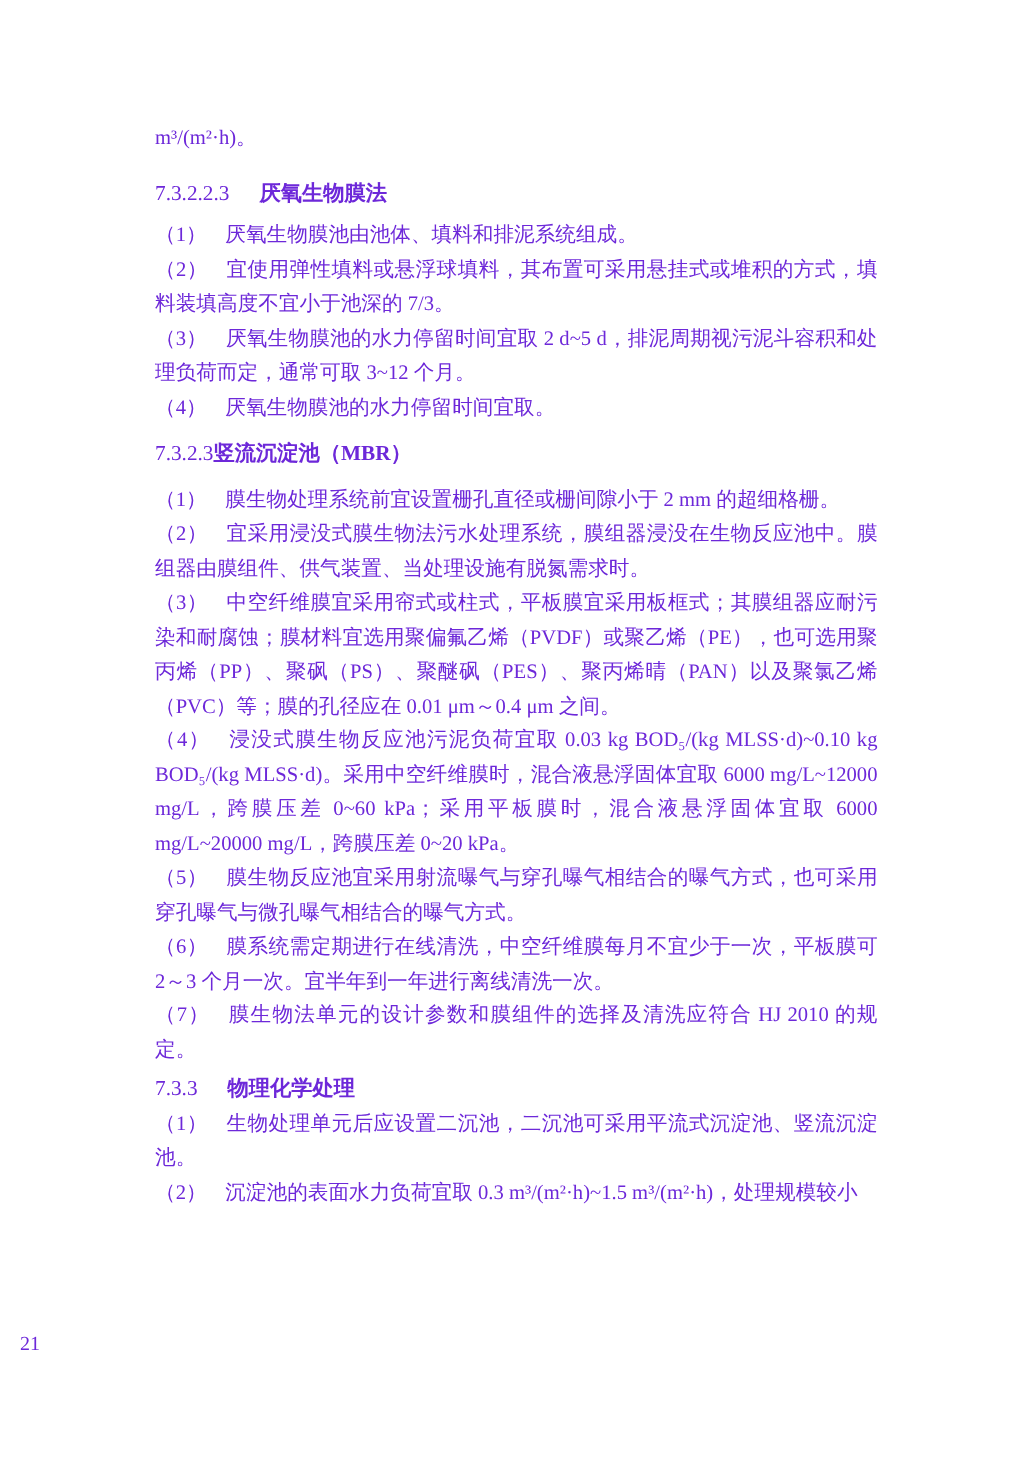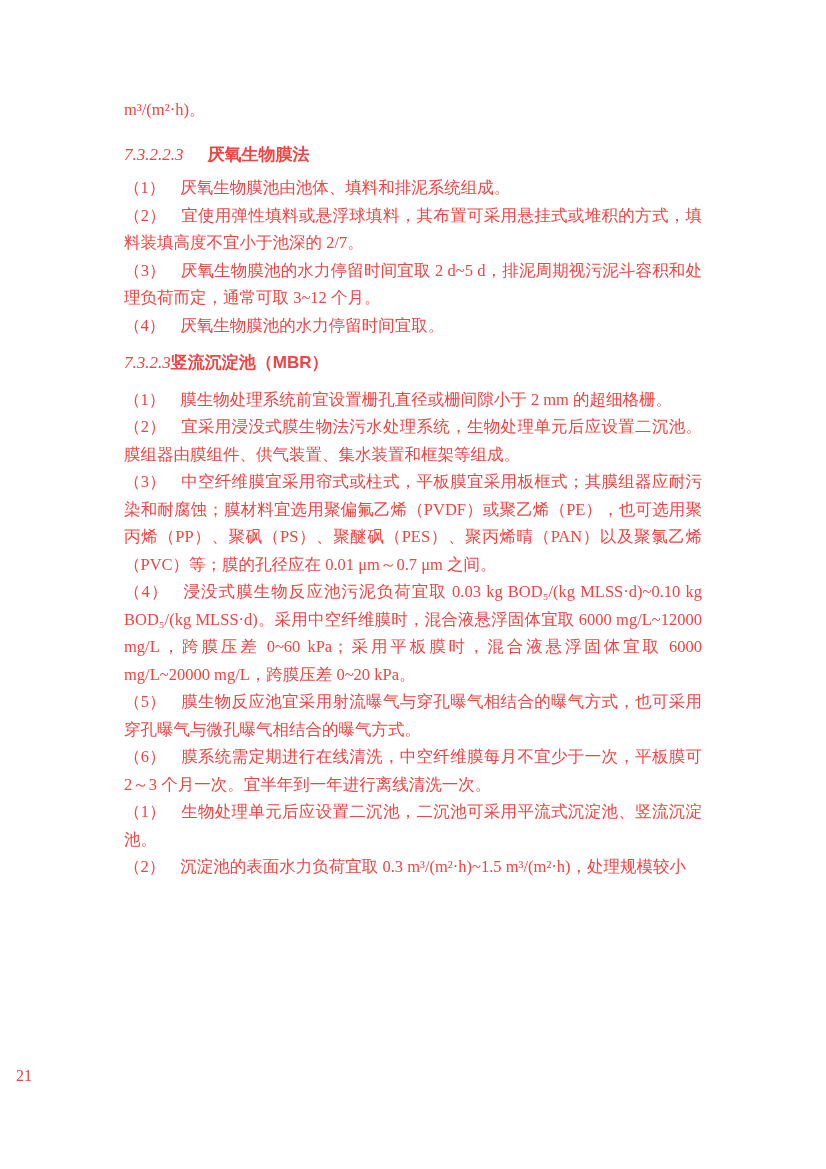--- a/index.html
+++ b/index.html
@@ -7,21 +7,21 @@
     padding: 0;
     background: #e8e8e8;
   }
   .page {
     position: relative;
     width: 826px;
     height: 1169px;
     background: #ffffff;
     overflow: hidden;
     font-family: "Liberation Serif", "DejaVu Serif", serif;
-    color: #ef4444;
+    color: #6d28d9;
   }
   .content {
     position: absolute;
     left: 124px;
     top: 96px;
     width: 578px;
   }
   p.body-line {
     margin: 0;
     font-size: 16.5px;
@@ -32,24 +32,23 @@
     margin-right: 15px;
   }
   .heading {
     font-size: 17px;
     line-height: 27.5px;
     white-space: nowrap;
   }
   .heading .num {
     font-family: "Liberation Serif", "DejaVu Serif", serif;
     font-weight: 400;
-    font-style: italic;
   }
   .heading .title {
-    font-family: Liberation Sans, sans-serif;
+    font-family: Liberation Serif, serif;
     font-weight: 700;
   }
   .heading.gap-wide .num   { margin-right: 24px; }
   .heading.gap-narrow .num { }
   .heading.h1 { margin: 17px 0 6px; }
   .heading.h2 { margin: 10px 0 9px; }
   .heading.h3 { margin: 4px 0 0; }
   .heading.h4 { margin: 10px 0 8px; }
   .page-number {
     position: absolute;
@@ -70,52 +69,58 @@
 
 
     <div class="heading gap-wide h1">
       <span class="num">7.3.2.2.3</span><span class="title">厌氧生物膜法</span>
     </div>
 
     <p class="body-line">
       <span class="item-label">（1）</span><span>厌氧生物膜池由池体、填料和排泥系统组成。</span>
     </p>
     <p class="body-line">
-      <span class="item-label">（2）</span><span>宜使用弹性填料或悬浮球填料，其布置可采用悬挂式或堆积的方式，填料装填高度不宜小于池深的 2/7。</span>
+      <span class="item-label">（2）</span><span>宜使用弹性填料或悬浮球填料，其布置可采用悬挂式或堆积的方式，填料装填高度不宜小于池深的 7/3。</span>
     </p>
     <p class="body-line">
       <span class="item-label">（3）</span><span>厌氧生物膜池的水力停留时间宜取 2 d~5 d，排泥周期视污泥斗容积和处理负荷而定，通常可取 3~12 个月。</span>
     </p>
     <p class="body-line">
       <span class="item-label">（4）</span><span>厌氧生物膜池的水力停留时间宜取。</span>
     </p>
 
     <div class="heading gap-narrow h2">
       <span class="num">7.3.2.3</span><span class="title">竖流沉淀池（MBR）</span>
     </div>
 
     <p class="body-line">
       <span class="item-label">（1）</span><span>膜生物处理系统前宜设置栅孔直径或栅间隙小于 2 mm 的超细格栅。</span>
     </p>
     <p class="body-line">
-      <span class="item-label">（2）</span><span>宜采用浸没式膜生物法污水处理系统，生物处理单元后应设置二沉池。膜组器由膜组件、供气装置、集水装置和框架等组成。</span>
+      <span class="item-label">（2）</span><span>宜采用浸没式膜生物法污水处理系统，膜组器浸没在生物反应池中。膜组器由膜组件、供气装置、当处理设施有脱氮需求时。</span>
     </p>
     <p class="body-line">
-      <span class="item-label">（3）</span><span>中空纤维膜宜采用帘式或柱式，平板膜宜采用板框式；其膜组器应耐污染和耐腐蚀；膜材料宜选用聚偏氟乙烯（PVDF）或聚乙烯（PE），也可选用聚丙烯（PP）、聚砜（PS）、聚醚砜（PES）、聚丙烯晴（PAN）以及聚氯乙烯（PVC）等；膜的孔径应在 0.01 μm～0.7 μm 之间。</span>
+      <span class="item-label">（3）</span><span>中空纤维膜宜采用帘式或柱式，平板膜宜采用板框式；其膜组器应耐污染和耐腐蚀；膜材料宜选用聚偏氟乙烯（PVDF）或聚乙烯（PE），也可选用聚丙烯（PP）、聚砜（PS）、聚醚砜（PES）、聚丙烯晴（PAN）以及聚氯乙烯（PVC）等；膜的孔径应在 0.01 μm～0.4 μm 之间。</span>
     </p>
     <p class="body-line">
       <span class="item-label">（4）</span><span>浸没式膜生物反应池污泥负荷宜取 0.03 kg BOD₅/(kg MLSS·d)~0.10 kg BOD₅/(kg MLSS·d)。采用中空纤维膜时，混合液悬浮固体宜取 6000 mg/L~12000 mg/L，跨膜压差 0~60 kPa；采用平板膜时，混合液悬浮固体宜取 6000 mg/L~20000 mg/L，跨膜压差 0~20 kPa。</span>
     </p>
     <p class="body-line">
       <span class="item-label">（5）</span><span>膜生物反应池宜采用射流曝气与穿孔曝气相结合的曝气方式，也可采用穿孔曝气与微孔曝气相结合的曝气方式。</span>
     </p>
     <p class="body-line">
       <span class="item-label">（6）</span><span>膜系统需定期进行在线清洗，中空纤维膜每月不宜少于一次，平板膜可 2～3 个月一次。宜半年到一年进行离线清洗一次。</span>
     </p>
+    <p class="body-line">
+      <span class="item-label">（7）</span><span>膜生物法单元的设计参数和膜组件的选择及清洗应符合 HJ 2010 的规定。</span>
+    </p>
 
+    <div class="heading gap-wide h3">
+      <span class="num">7.3.3</span><span class="title">物理化学处理</span>
+    </div>
 
 
     <p class="body-line">
       <span class="item-label">（1）</span><span>生物处理单元后应设置二沉池，二沉池可采用平流式沉淀池、竖流沉淀池。</span>
     </p>
     <p class="body-line">
       <span class="item-label">（2）</span><span>沉淀池的表面水力负荷宜取 0.3 m³/(m²·h)~1.5 m³/(m²·h)，处理规模较小</span>
     </p>
 
   </div>

